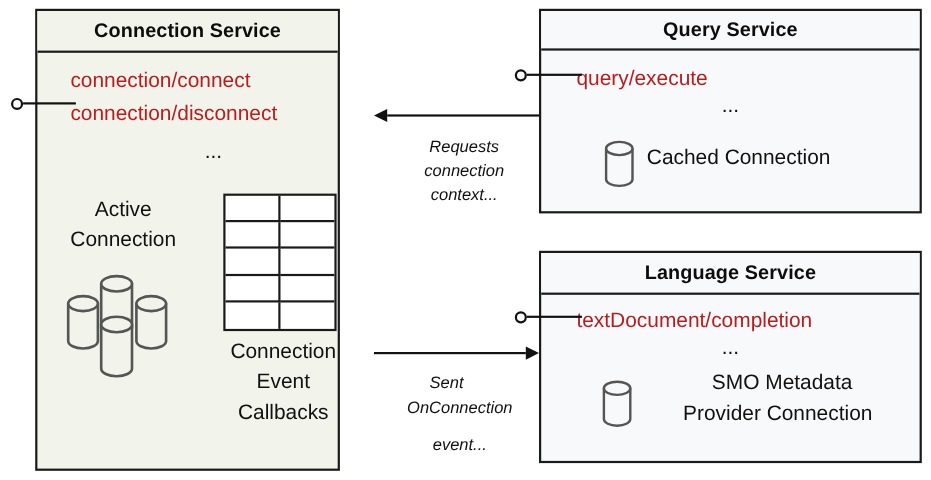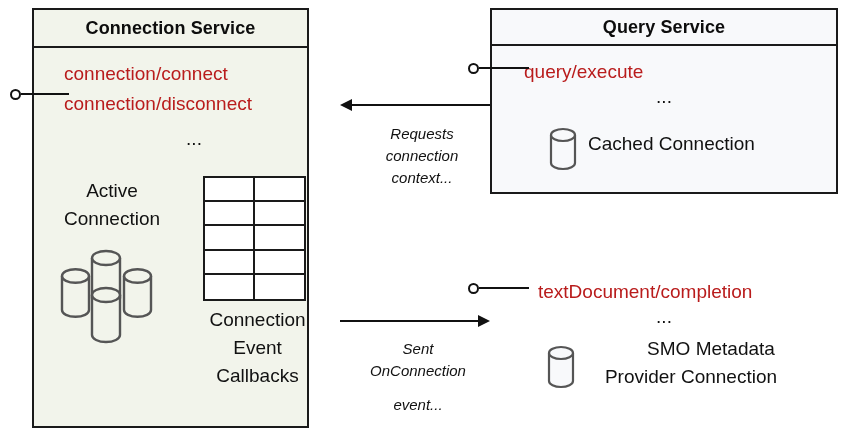--- a/index.html
+++ b/index.html
@@ -124,45 +124,50 @@
       </g>
     </svg>
   </div>
   <div class="sectlabel" style="left:588px;width:240px;top:133px;text-align:left;">Cached Connection</div>
 
   <div class="lolli" style="left:468px;top:63px;">
     <div class="circ"></div>
     <div class="stem" style="width:50px;"></div>
   </div>
 
+  <div class="box" id="lang-service">
+    <div class="hdr">
+      <span>Language Service</span>
+    </div>
+  </div>
 
-  <div class="iface-line" style="left:538px;top:281px;">textDocument/completion</div>
+  <div class="iface-line" style="left:524px;top:281px;">textDocument/completion</div>
   <div class="ellipsis" style="left:490px;width:348px;top:306px;">...</div>
 
   <div class="cyl1" style="left:544px;top:344px;">
     <svg width="34" height="46" viewBox="0 0 34 46">
       <g fill="#f8f9fb" stroke="#555555" stroke-width="2.2">
         <path d="M5 9 v28 a12 6 0 0 0 24 0 v-28"></path>
         <ellipse cx="17" cy="9" rx="12" ry="6"></ellipse>
       </g>
     </svg>
   </div>
   <div class="sectlabel" style="left:586px;width:250px;top:338px;">SMO Metadata</div>
-  <div class="sectlabel" style="left:560px;width:262px;top:366px;">Provider Connection</div>
+  <div class="sectlabel" style="left:576px;width:262px;top:366px;">Provider Connection</div>
 
   <div class="lolli" style="left:468px;top:283px;">
     <div class="circ"></div>
     <div class="stem" style="width:50px;"></div>
   </div>
 
   <div class="arrow-line" style="left:352px;top:104px;width:138px;"></div>
   <div class="arrow-head left" style="left:340px;top:99px;"></div>
   <div class="arrow-label" style="left:360px;width:124px;top:124px;">Requests</div>
   <div class="arrow-label" style="left:360px;width:124px;top:146px;">connection</div>
   <div class="arrow-label" style="left:360px;width:124px;top:168px;">context...</div>
 
   <div class="arrow-line" style="left:340px;top:320px;width:138px;"></div>
   <div class="arrow-head right" style="left:478px;top:315px;"></div>
-  <div class="arrow-label" style="left:348px;width:140px;top:339px;">Sent</div>
+  <div class="arrow-label" style="left:336px;width:140px;top:339px;">Sent</div>
   <div class="arrow-label" style="left:348px;width:140px;top:361px;">OnConnection</div>
   <div class="arrow-label" style="left:348px;width:140px;top:383px;margin-top:12px;">event...</div>
 
 </div>
 
 </body></html>

